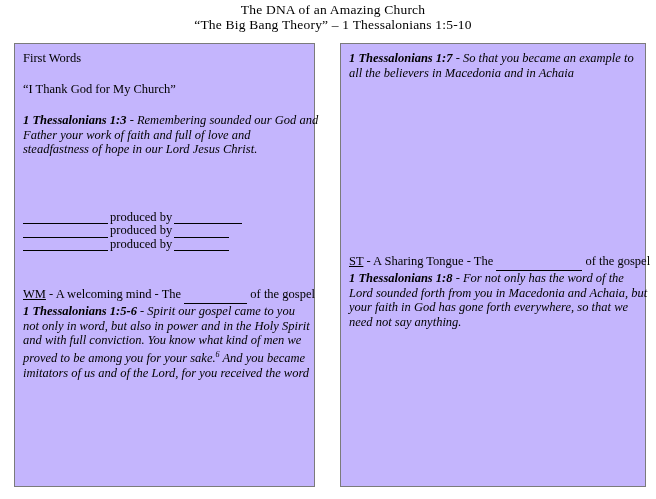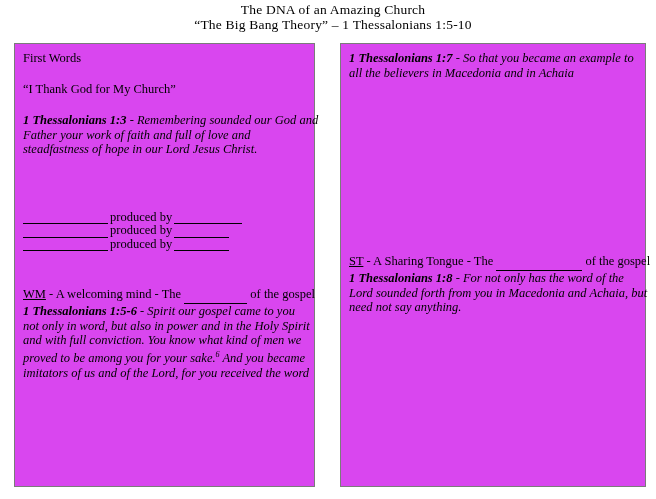--- a/index.html
+++ b/index.html
@@ -36,21 +36,21 @@
     top: 43px;
     width: 656px;
     height: 445px;
   }
   .panel {
     position: absolute;
     top: 0;
     border: 1px solid #7b7b7b;
     box-sizing: border-box;
     height: 444px;
-    background: #d946ef;
+    background: #c4b5fd;
   }
   #left-panel  { left: 14px;  width: 301px; }
   #right-panel { left: 340px; width: 306px; }
 
   .panel-inner {
     padding: 7px 8px 0 8px;
   }
 
   
   .plain {
@@ -185,19 +185,20 @@
 
       <div class="section-head">
         <span class="code">ST</span><span> - A Sharing Tongue - The </span><span class="blank-inline" style="width:86px">&nbsp;</span><span> of the gospel</span>
       </div>
 
       <div class="passage-block">
         <div class="passage-line">
           <span class="verse-ref">1 Thessalonians 1:8</span><span class="passage"> - </span><span class="passage">For not only has the word of the</span>
         </div>
         <div class="passage-line passage">Lord sounded forth from you in Macedonia and Achaia, but</div>
+        <div class="passage-line passage">your faith in God has gone forth everywhere,  so that we</div>
         <div class="passage-line passage">need not say anything.</div>
       </div>
 
     </div>
   </div>
 
 </div>
 
 </body></html>

